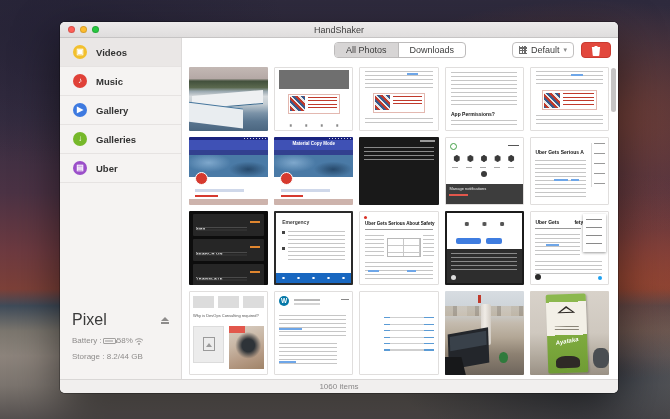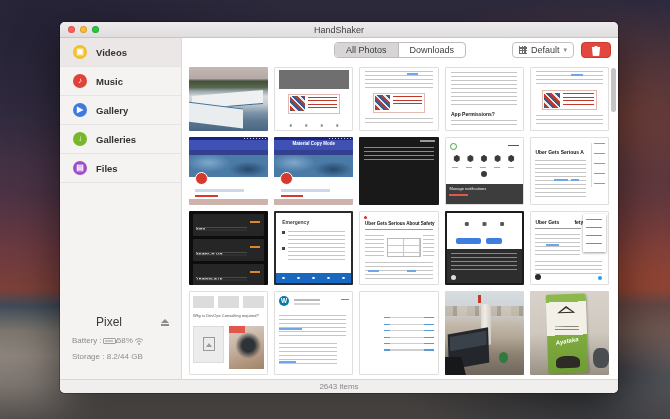--- a/index.html
+++ b/index.html
@@ -40,21 +40,21 @@
     height: 29px; display: flex; align-items: center; gap: 9px; padding-left: 13px;
     border-bottom: 1px solid #e6e3e2; font-size: 9.5px; font-weight: 700; color: #333;
   }
   .side-item.active { background: #eae7e6; }
   .sicon {
     width: 14px; height: 14px; border-radius: 50%; flex: 0 0 auto;
     color: #fff; font-size: 8px; line-height: 14px; text-align: center;
   }
   .device { position: absolute; left: 0; right: 0; bottom: 0; padding: 8px 12px 18px; }
   .dev-row { display: flex; align-items: center; justify-content: space-between; }
-  .dev-name { font-size: 12px; color: #3a3a3a; margin-left: 24px; }
+  .dev-name { font-size: 16px; color: #3a3a3a; }
   .eject { display: flex; flex-direction: column; align-items: center; }
   .eject-tri { width: 0; height: 0; border-left: 4px solid transparent; border-right: 4px solid transparent; border-bottom: 4px solid #8e8c8b; }
   .eject-bar { width: 8px; height: 1.5px; background: #8e8c8b; margin-top: 1.5px; }
   .meta { font-size: 8px; color: #8e8c8b; margin-top: 7px; display: flex; align-items: center; gap: 1px; }
   .batt { width: 13px; height: 6px; border: 1px solid #a3a1a0; border-radius: 1px; position: relative; }
   .batt::before { content: ""; position: absolute; left: 1px; top: 1px; bottom: 1px; width: 8px; background: #c6c4c3; }
   .batt::after { content: ""; position: absolute; right: -2.5px; top: 1px; width: 1.5px; height: 3px; background: #a3a1a0; }
 
   
   .main { flex: 1; background: #fff; display: flex; flex-direction: column; position: relative; min-width: 0; }
@@ -255,21 +255,21 @@
       <div class="side-item">
         <span class="sicon" style="background:#3e7ae0">▶</span>
         <span>Gallery</span>
       </div>
       <div class="side-item">
         <span class="sicon" style="background:#76b82a">↓</span>
         <span>Galleries</span>
       </div>
       <div class="side-item">
         <span class="sicon" style="background:#9b4fc9">▤</span>
-        <span>Files</span>
+        <span>Uber</span>
       </div>
 
       <div class="device">
         <div class="dev-row">
           <span class="dev-name">Pixel</span>
           <span class="eject">
               <span class="eject-tri"></span>
               <span class="eject-bar"></span>
             </span>
         </div>
@@ -462,16 +462,16 @@
           <div class="kettle"></div>
         </div>
 
       </div>
 
       <div class="scrollthumb"></div>
     </div>
   </div>
 
   <div class="statusbar">
-    <span>2643 items</span>
+    <span>1060 items</span>
   </div>
 
 </div>
 
 </body></html>

